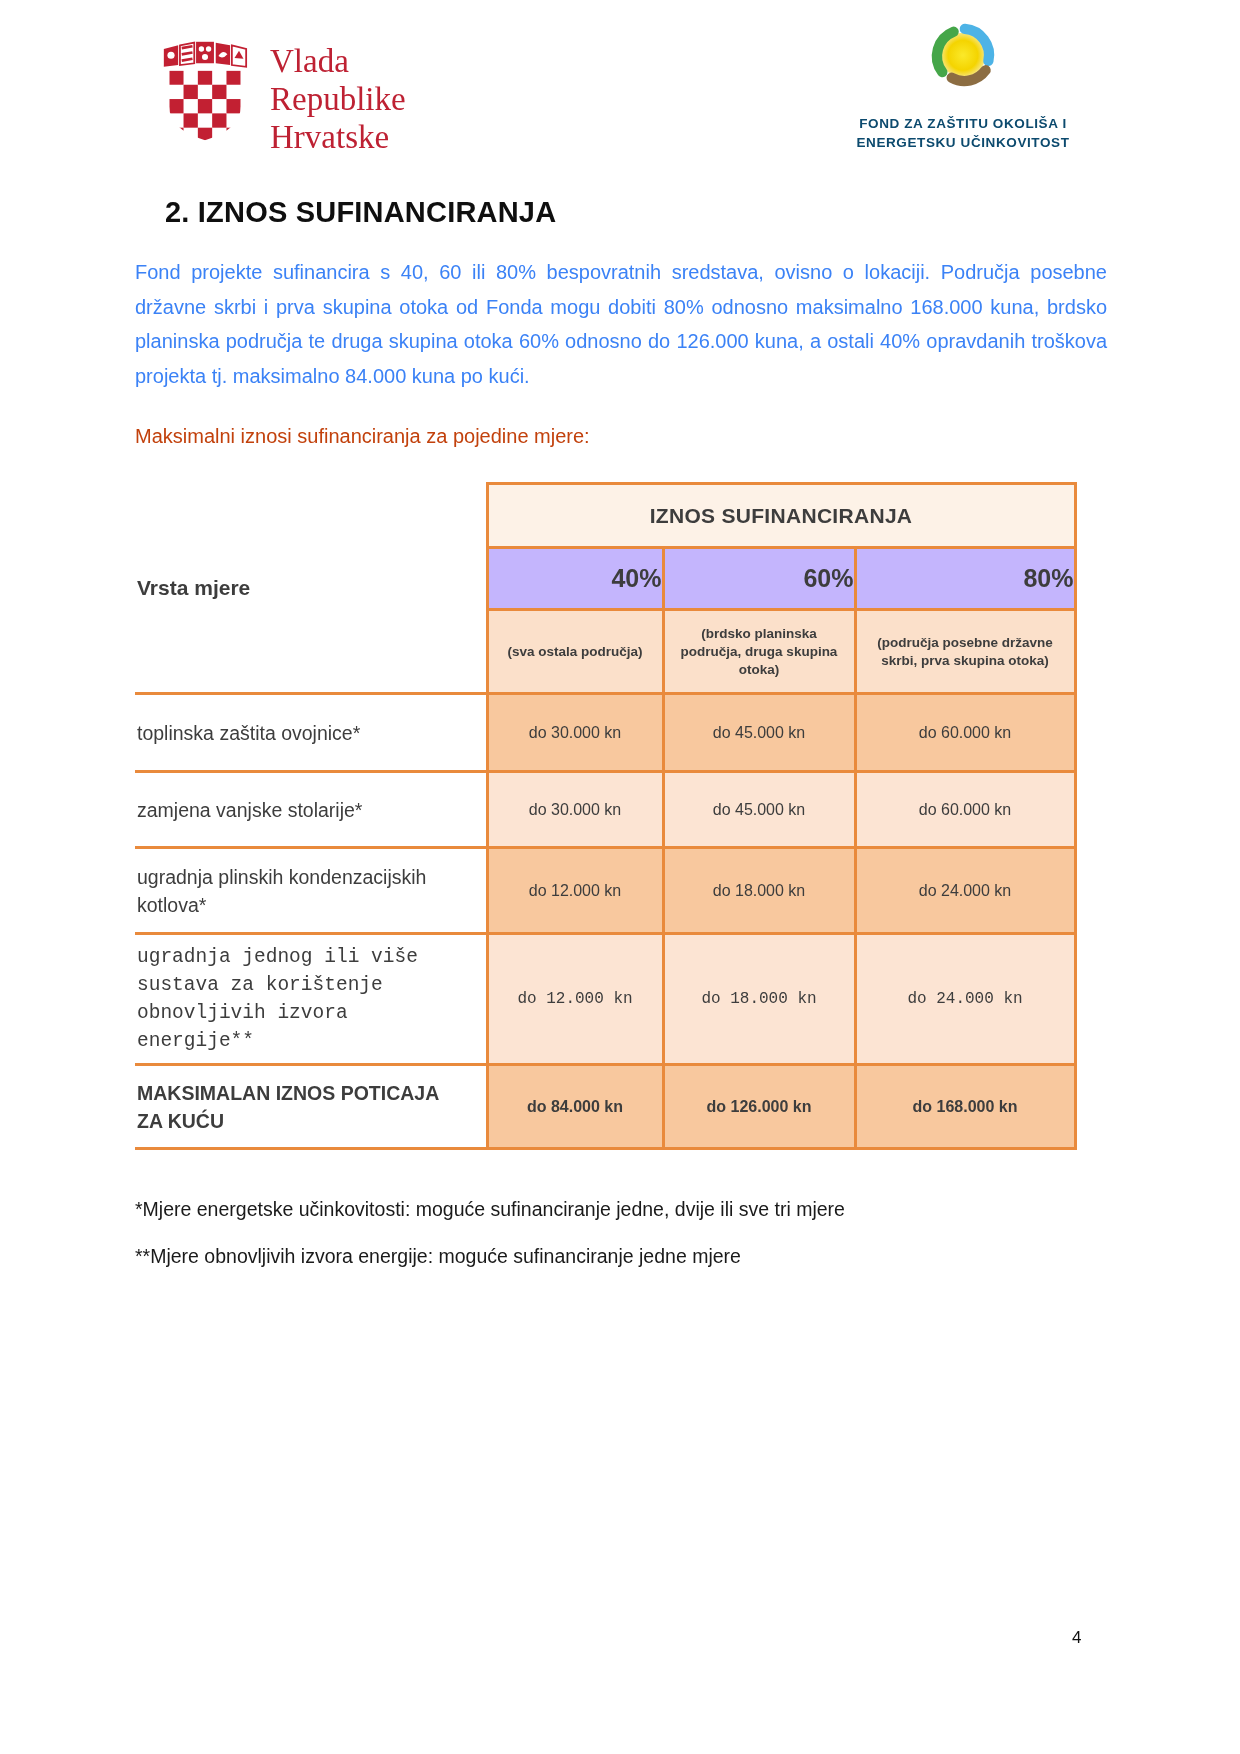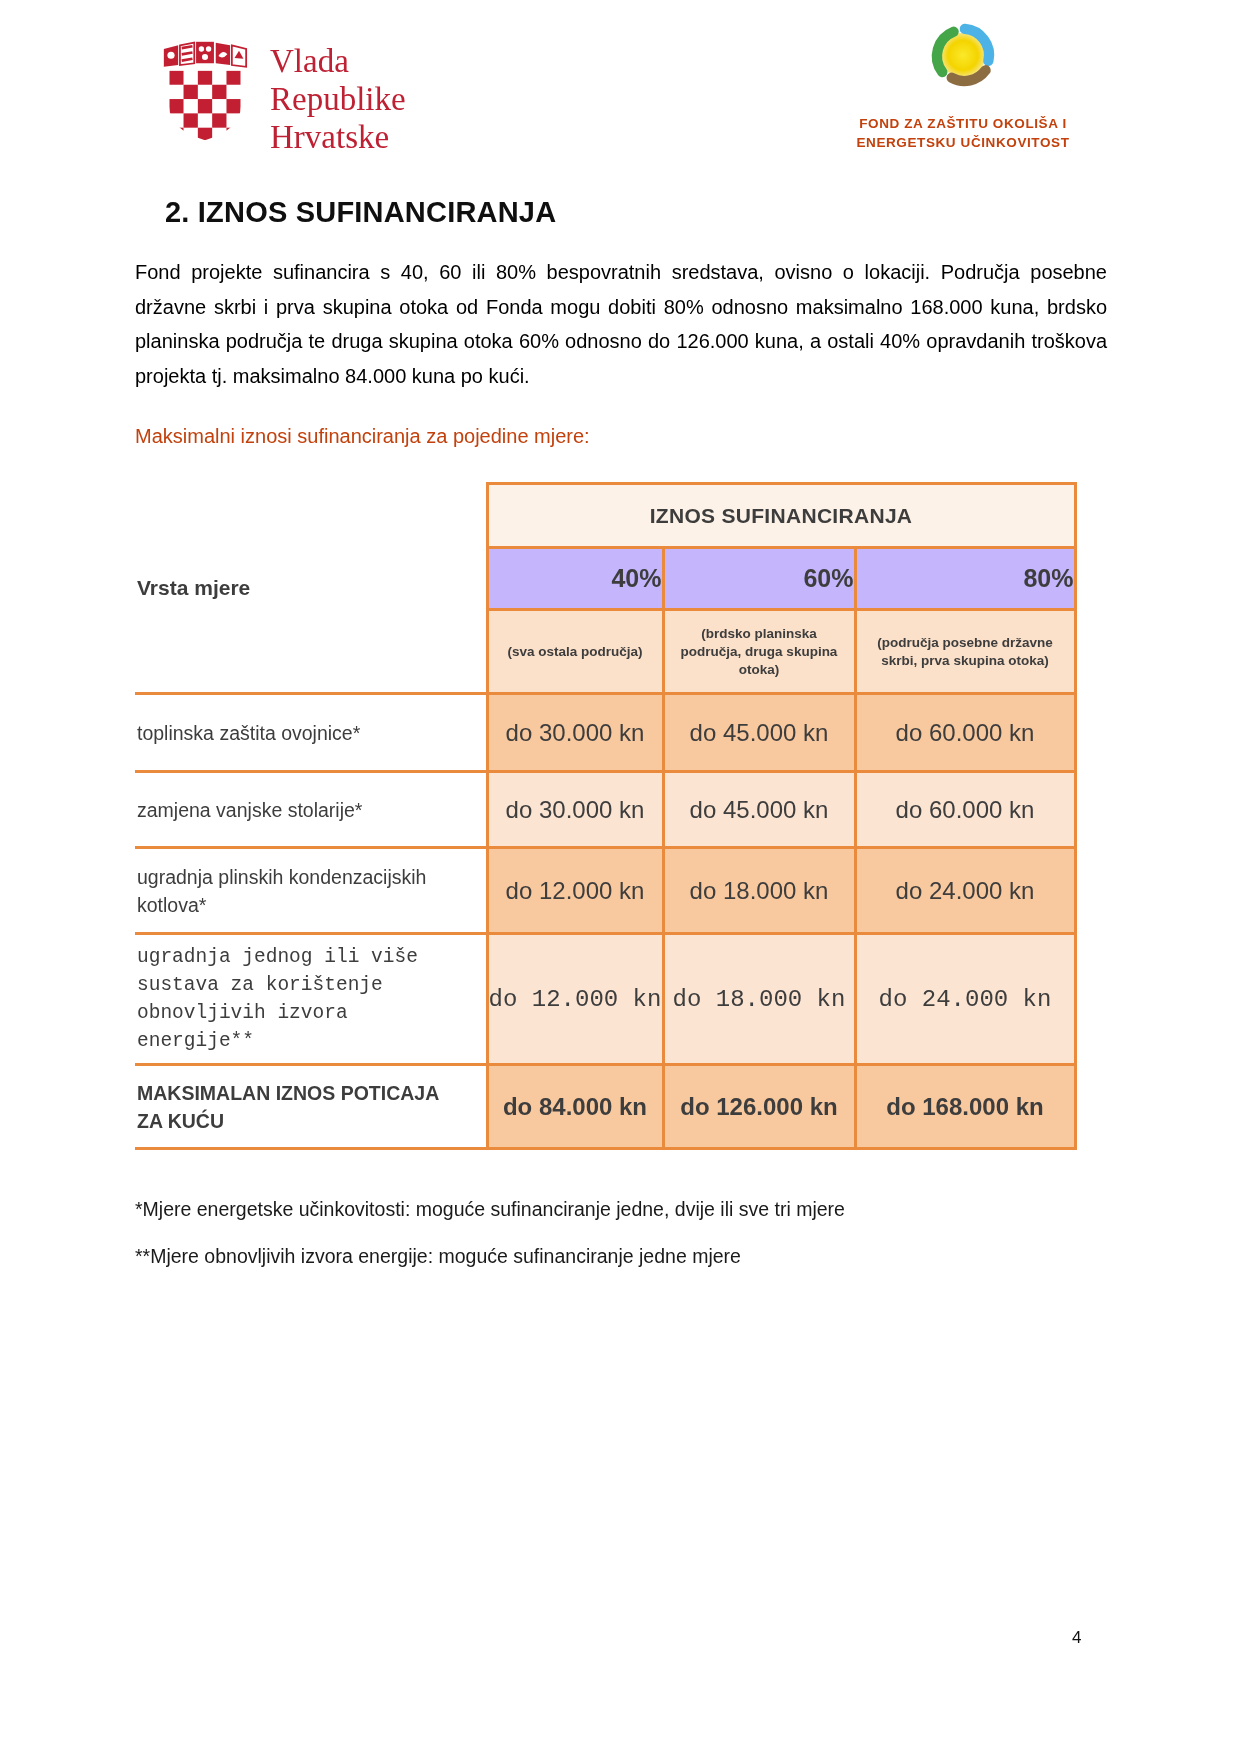--- a/index.html
+++ b/index.html
@@ -33,21 +33,21 @@
     position: absolute;
     left: 838px; top: 12px;
     width: 250px;
     text-align: center;
   }
   .fund-logo-text {
     margin-top: 4px;
     font-size: 13.5px;
     font-weight: bold;
     letter-spacing: 0.6px;
-    color: #c2410c;
+    color: #0c4a6e;
     line-height: 19px;
   }
 
   
   .content {
     position: absolute;
     left: 135px; top: 196px;
     width: 972px;
   }
   .doc-title {
@@ -56,21 +56,21 @@
     font-weight: bold;
     color: #0f0f0f;
     letter-spacing: 0.2px;
   }
   .lead {
     margin-top: 26px;
     font-size: 20px;
     line-height: 34.5px;
     text-align: justify;
     text-align-last: left;
-    color: #000000;
+    color: #3b82f6;
   }
   .table-intro {
     margin-top: 32px;
     font-size: 20px;
     color: #c2410c;
   }
 
   
   table.cofinance {
     margin-top: 34px;
@@ -124,21 +124,21 @@
   tbody.t-rows td.label-cell {
     background: #ffffff;
     border-left: none;
     font-size: 19.5px;
     line-height: 28px;
     padding: 8px 40px 8px 2px;
     text-align: left;
   }
   tbody.t-rows td.value-cell {
     text-align: center;
-    font-size: 24px;
+    font-size: 16px;
   }
   tbody.t-rows tr:nth-child(odd)  td.value-cell { background: #f8c89e; }
   tbody.t-rows tr:nth-child(even) td.value-cell { background: #fce4d3; }
   tbody.t-rows tr.row-1 { height: 78px; }
   tbody.t-rows tr.row-2 { height: 76px; }
   tbody.t-rows tr.row-3 { height: 86px; }
   tbody.t-rows tr.row-4 { height: 100px; font-family: Liberation Mono, monospace; }
   tbody.t-rows tr.row-5 { height: 84px; }
   tbody.t-rows tr:last-child td { font-weight: bold; }
 

